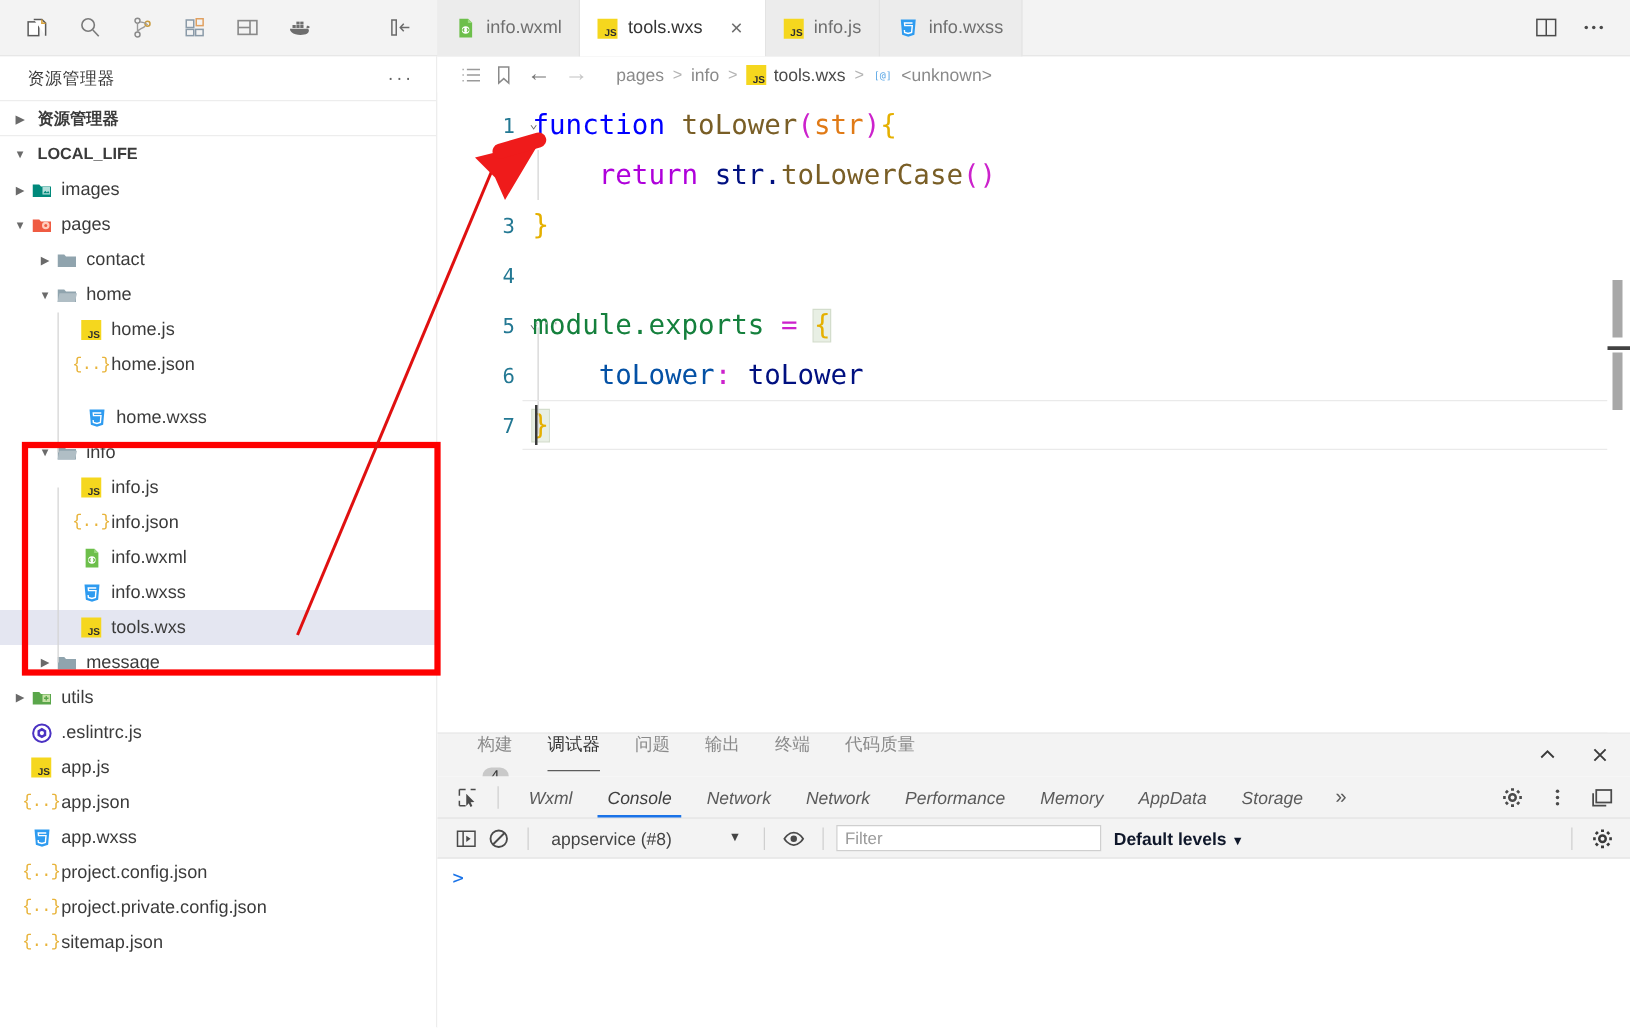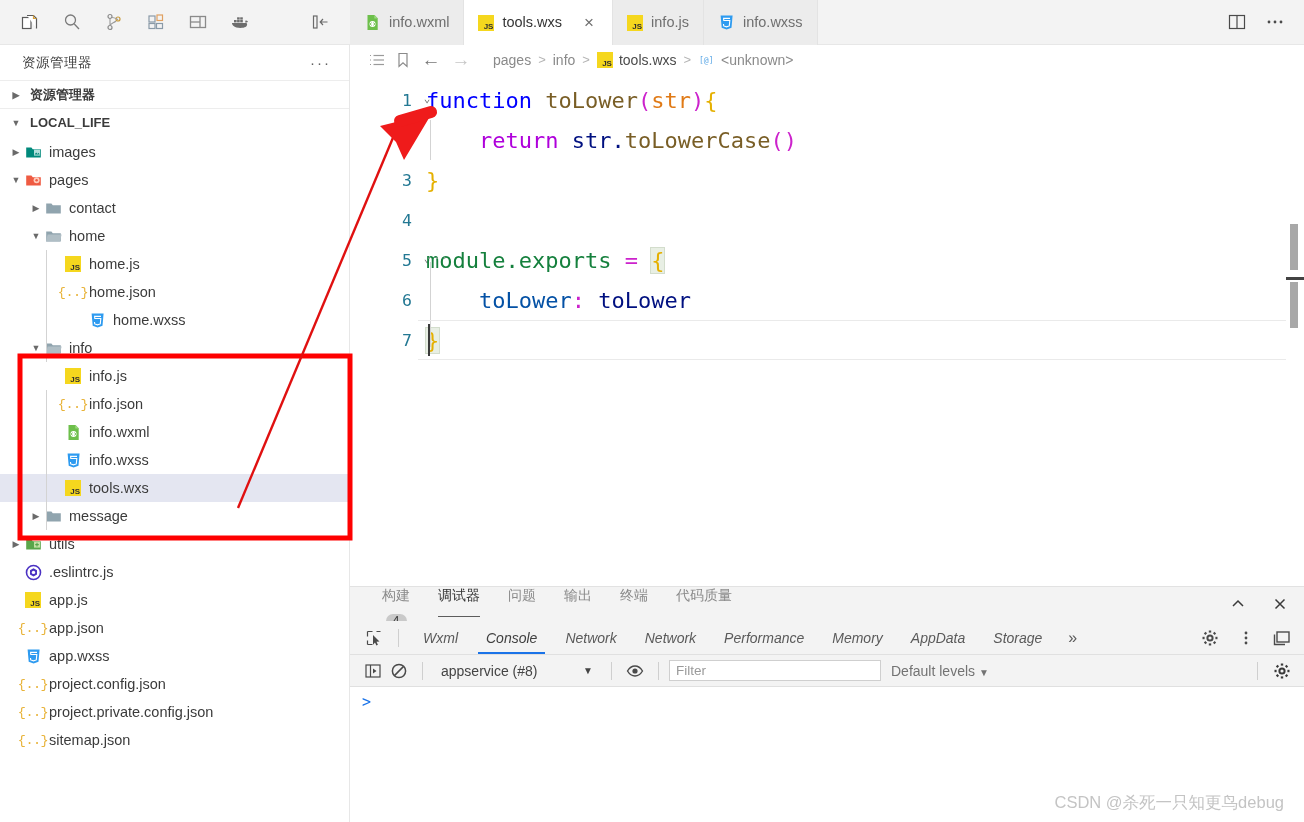--- a/index.html
+++ b/index.html
@@ -141,21 +141,21 @@
   .dt-tabbar-actions { position: absolute; right: 12px; display: flex; align-items: center; gap: 16px; }
 
   .dt-filterbar { height: 32px; display: flex; align-items: center; background: #f3f3f3;
                   border-bottom: 1px solid #e0e0e0; padding-left: 10px; position: relative; gap: 0; }
   .fb-ico { width: 26px; height: 24px; display:flex; align-items:center; justify-content:center; cursor:pointer;}
   .ctx-select { display: flex; align-items: center; gap: 4px; font-size: 14px; color: #444;
                 padding: 0 8px; cursor: pointer; min-width: 168px; justify-content: space-between;}
   .filter-input { height: 21px; width: 212px; border: 1px solid #cfcfcf; background: #fff;
                   font-size: 13.5px; color: #444; padding: 0 6px; outline: none; }
   .filter-input::placeholder { color: #9a9a9a; }
-  .levels { font-size: 14px; color: #737373; padding: 0 10px; cursor: pointer; }
+  .levels { font-size: 14px; color: #0f172a; padding: 0 10px; cursor: pointer; font-weight: bold; }
   .dt-fb-actions { position: absolute; right: 12px; display: flex; align-items: center; gap: 14px; }
 
   .console-area { flex: 1; background: #fff; position: relative; padding: 6px 0 0 12px; }
   .prompt-caret { color: #1a73e8; font-size: 15px; font-family: "DejaVu Sans Mono", monospace; }
 
   .watermark { position: absolute; right: 20px; bottom: 8px; color: #c4c4c4; font-size: 16.5px;
                font-family: "Liberation Sans", sans-serif; }
 </style>
 </head>
 <body>
@@ -343,21 +343,21 @@
             </span>
             <span class="name">home.js</span>
           </div>
           <div class="row" style="padding-left: 48px;">
             <span class="twisty"></span>
             <span class="ico">
               <span class="json-ico">{..}</span>
             </span>
             <span class="name">home.json</span>
           </div>
-          <div class="row" style="padding-left: 72px;">
+          <div class="row" style="padding-left: 52px; margin-top: 14px;">
             <span class="twisty"></span>
             <span class="ico">
               <svg class="ft" viewBox="0 0 17 17">
                 <path d="M2.6 1.6h12l-1.1 12.1-4.9 1.7-4.9-1.7z" fill="#2e9bf0"></path>
                 <path d="M12 4.4H5.6l.2 2.1h6l-.5 5.4-2.8.9-2.8-.9-.2-1.9" fill="none" stroke="#fff" stroke-width="1.1"></path>
               </svg>
             </span>
             <span class="name">home.wxss</span>
           </div>
           <div class="row" style="padding-left: 28px;">
@@ -743,21 +743,20 @@
                     <line x1="14.3" y1="3.7" x2="12.8" y2="5.2"></line>
                     <line x1="5.2" y1="12.8" x2="3.7" y2="14.3"></line>
                   </g>
                 </svg>
             </div>
           </div>
         </div>
 
         <div class="console-area">
           <span class="prompt-caret">&gt;</span>
-          <div class="watermark">CSDN @杀死一只知更鸟debug</div>
         </div>
       </div>
     </div>
   </div>
 
   <svg class="anno" width="1304" height="822" style="left:0; top:0;">
     <rect x="20" y="356" width="330" height="182" fill="none" stroke="#fe0000" stroke-width="5"></rect>
     <path d="M238 508 L 400 121" fill="none" stroke="#e01010" stroke-width="2.4"></path>
     <path d="M380 126 L 432 113 L 404 160 L 396 142 Z" fill="#ef1b1b"></path>
     <path d="M400 121 L 431 112" stroke="#ef1b1b" stroke-width="12" stroke-linecap="round"></path>

